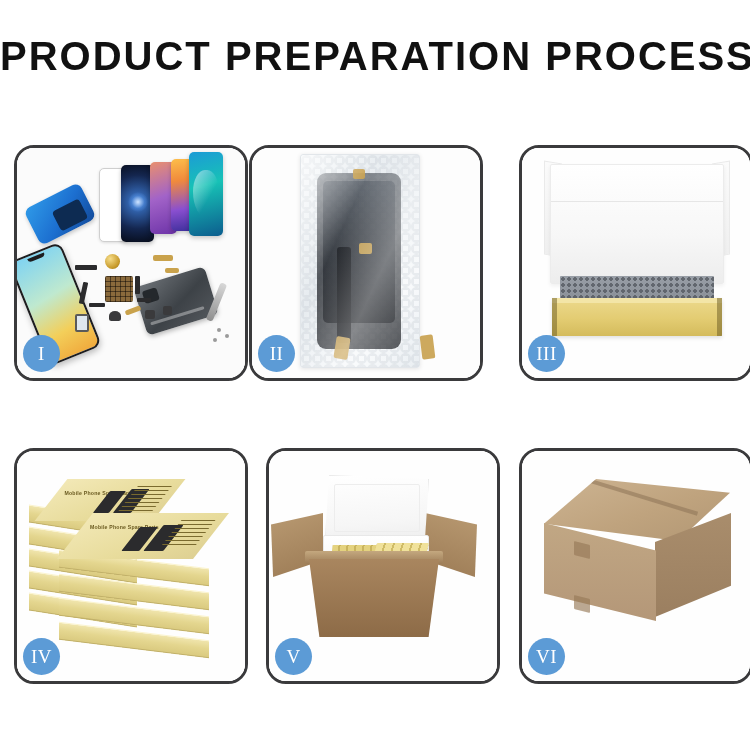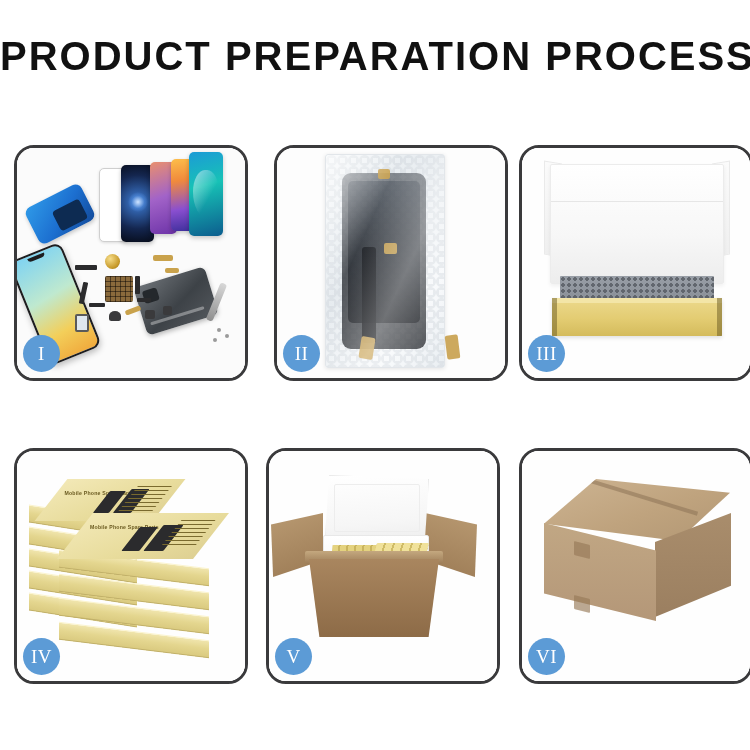--- a/index.html
+++ b/index.html
@@ -25,21 +25,21 @@
   .grid{position:absolute;left:14px;top:145px;width:723px;height:533px;}
   .panel{
     position:absolute;width:228px;height:230px;
     border:3px solid #3a3a3c;border-radius:20px;
     background:#fdfdfd;overflow:visible;
   }
   .panel .inner{
     position:absolute;inset:0;border-radius:17px;overflow:hidden;
     background:#fcfcfc;
   }
-  .p1{left:0;top:0}   .p2{left:260px;top:0}   .p3{left:505px;top:0}
+  .p1{left:0;top:0}   .p2{left:235px;top:0}   .p3{left:505px;top:0}
   .p4{left:0;top:303px} .p5{left:252px;top:303px} .p6{left:505px;top:303px}
 
   
   .badge{
     position:absolute;left:6px;bottom:6px;width:37px;height:37px;border-radius:50%;
     background:#5c9bd6;color:#ffffff;
     display:flex;align-items:center;justify-content:center;
     font-family:"Liberation Serif","DejaVu Serif",serif;
     font-size:19px;letter-spacing:.5px;line-height:1;z-index:9;
   }

